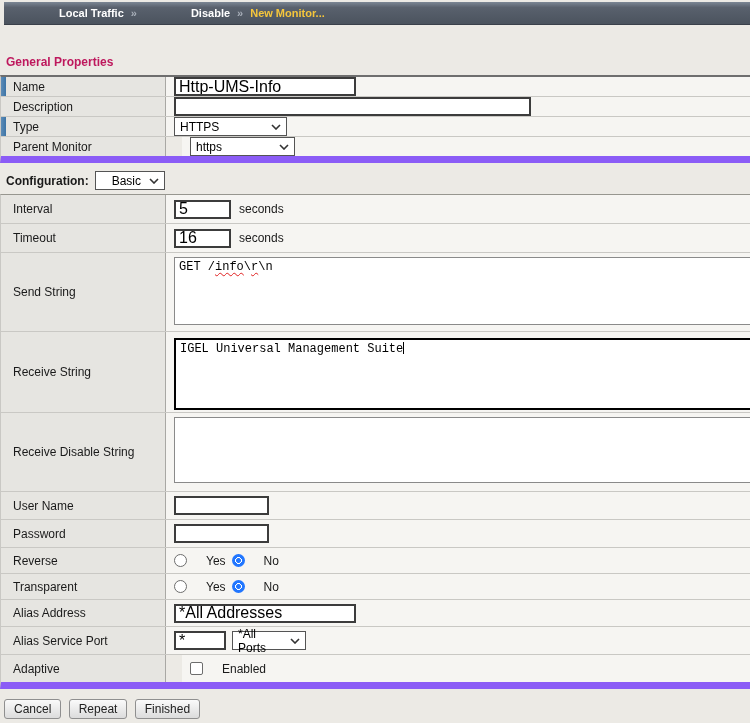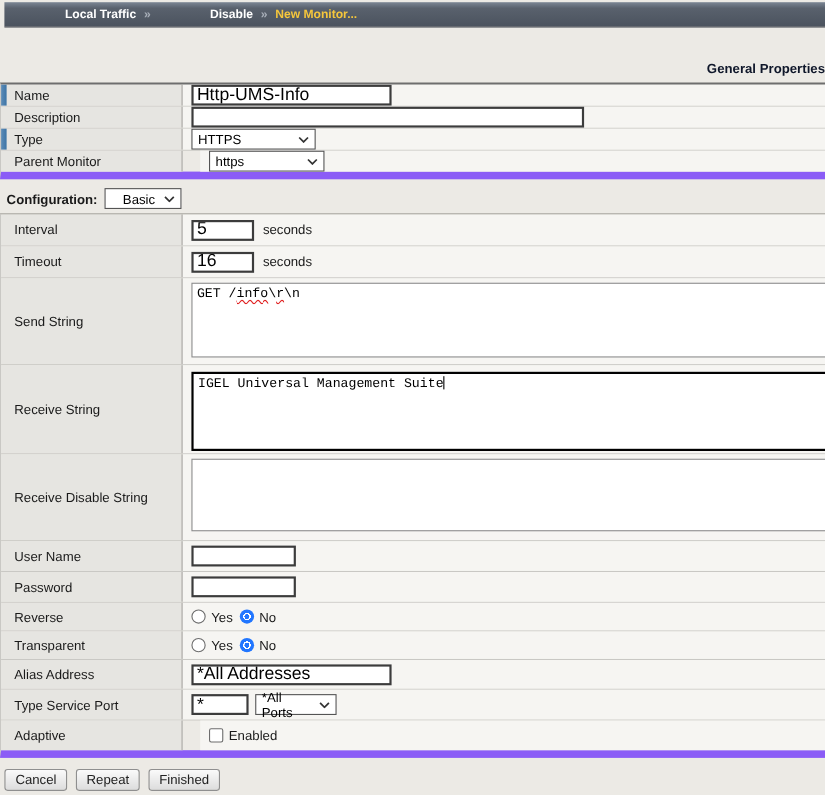--- a/index.html
+++ b/index.html
@@ -24,21 +24,21 @@
     border-bottom:1px solid #3a404a;
     display:flex;align-items:center;
     padding-left:8px;
     font-size:11px;font-weight:bold;color:#fff;
     white-space:nowrap;
   }
   .topbar .sep{color:#a7aeb8;margin:0 7px;font-weight:bold;}
   .topbar .crumb{color:#ffffff;cursor:pointer;padding-left:47px;}
   .topbar .current{color:var(--crumb-yellow);}
   
-  .heading{font-weight:bold;margin:30px 0 6px 6px;color:#0f172a;text-align:right;}
+  .heading{font-weight:bold;margin:30px 0 6px 6px;color:#be185d;}
   
   .tbl{width:750px;border-top:2px solid #6e6e6e;border-bottom:7px solid #8b5cf6;border-left:1px solid #c9c8c4;}
   .tbl2{border-top:1px solid #97968f;}
   .frow{display:flex;border-bottom:1px solid #c9c8c4;}
   .frow:last-child{border-bottom:none;gap:16px;}
   .lcell{
     width:165px;flex:0 0 165px;box-sizing:border-box;
     background:var(--label-bg);
     border-right:1px solid #a9a8a4;
     display:flex;align-items:center;
@@ -82,21 +82,21 @@
   .caret{display:inline-block;width:1px;height:12px;background:#000;vertical-align:-2px;}
   
   .radio{
     display:inline-block;width:13px;height:13px;border-radius:50%;
     border:1px solid #6d6d6d;background:#fff;vertical-align:-3px;cursor:pointer;box-sizing:border-box;
   }
   .radio.checked{
     border:none;
     background:radial-gradient(circle closest-side,var(--radio-blue) 0 34%,#fff 36% 52%,var(--radio-blue) 54% 100%);
   }
-  .rlabel{margin:0 6px 0 5px;}
+  .rlabel{margin:0 6px 0 19px;}
   .checkbox{
     display:inline-block;width:13px;height:13px;border-radius:2px;
     border:1px solid #6d6d6d;background:#fff;vertical-align:-3px;cursor:pointer;box-sizing:border-box;
   }
   
   .configline{margin:8px 0 4px 6px;display:flex;align-items:center;}
   .configline .clabel{font-weight:bold;margin-right:6px;}
   
   .btnrow{margin:10px 0 0 4px;}
   .btn{
@@ -258,21 +258,21 @@
   <div class="frow" style="height:26px">
     <div class="lcell">
         <span>Alias Address</span>
       </div>
     <div class="vcell">
         <input type="text" class="tinput w180" value="*All Addresses" style="">
       </div>
   </div>
   <div class="frow" style="height:27px">
     <div class="lcell">
-        <span>Type Service Port</span>
+        <span>Alias Service Port</span>
       </div>
     <div class="vcell">
       <input type="text" class="tinput w50" value="*" style="">
       <span class="sel selw68">
         <span>*All Ports</span>
         <svg class="chev" width="10" height="6" viewBox="0 0 10 6">
             <path d="M1 1 L5 5 L9 1" stroke="#333" stroke-width="1.6" fill="none"></path>
           </svg>
       </span>
     </div>

